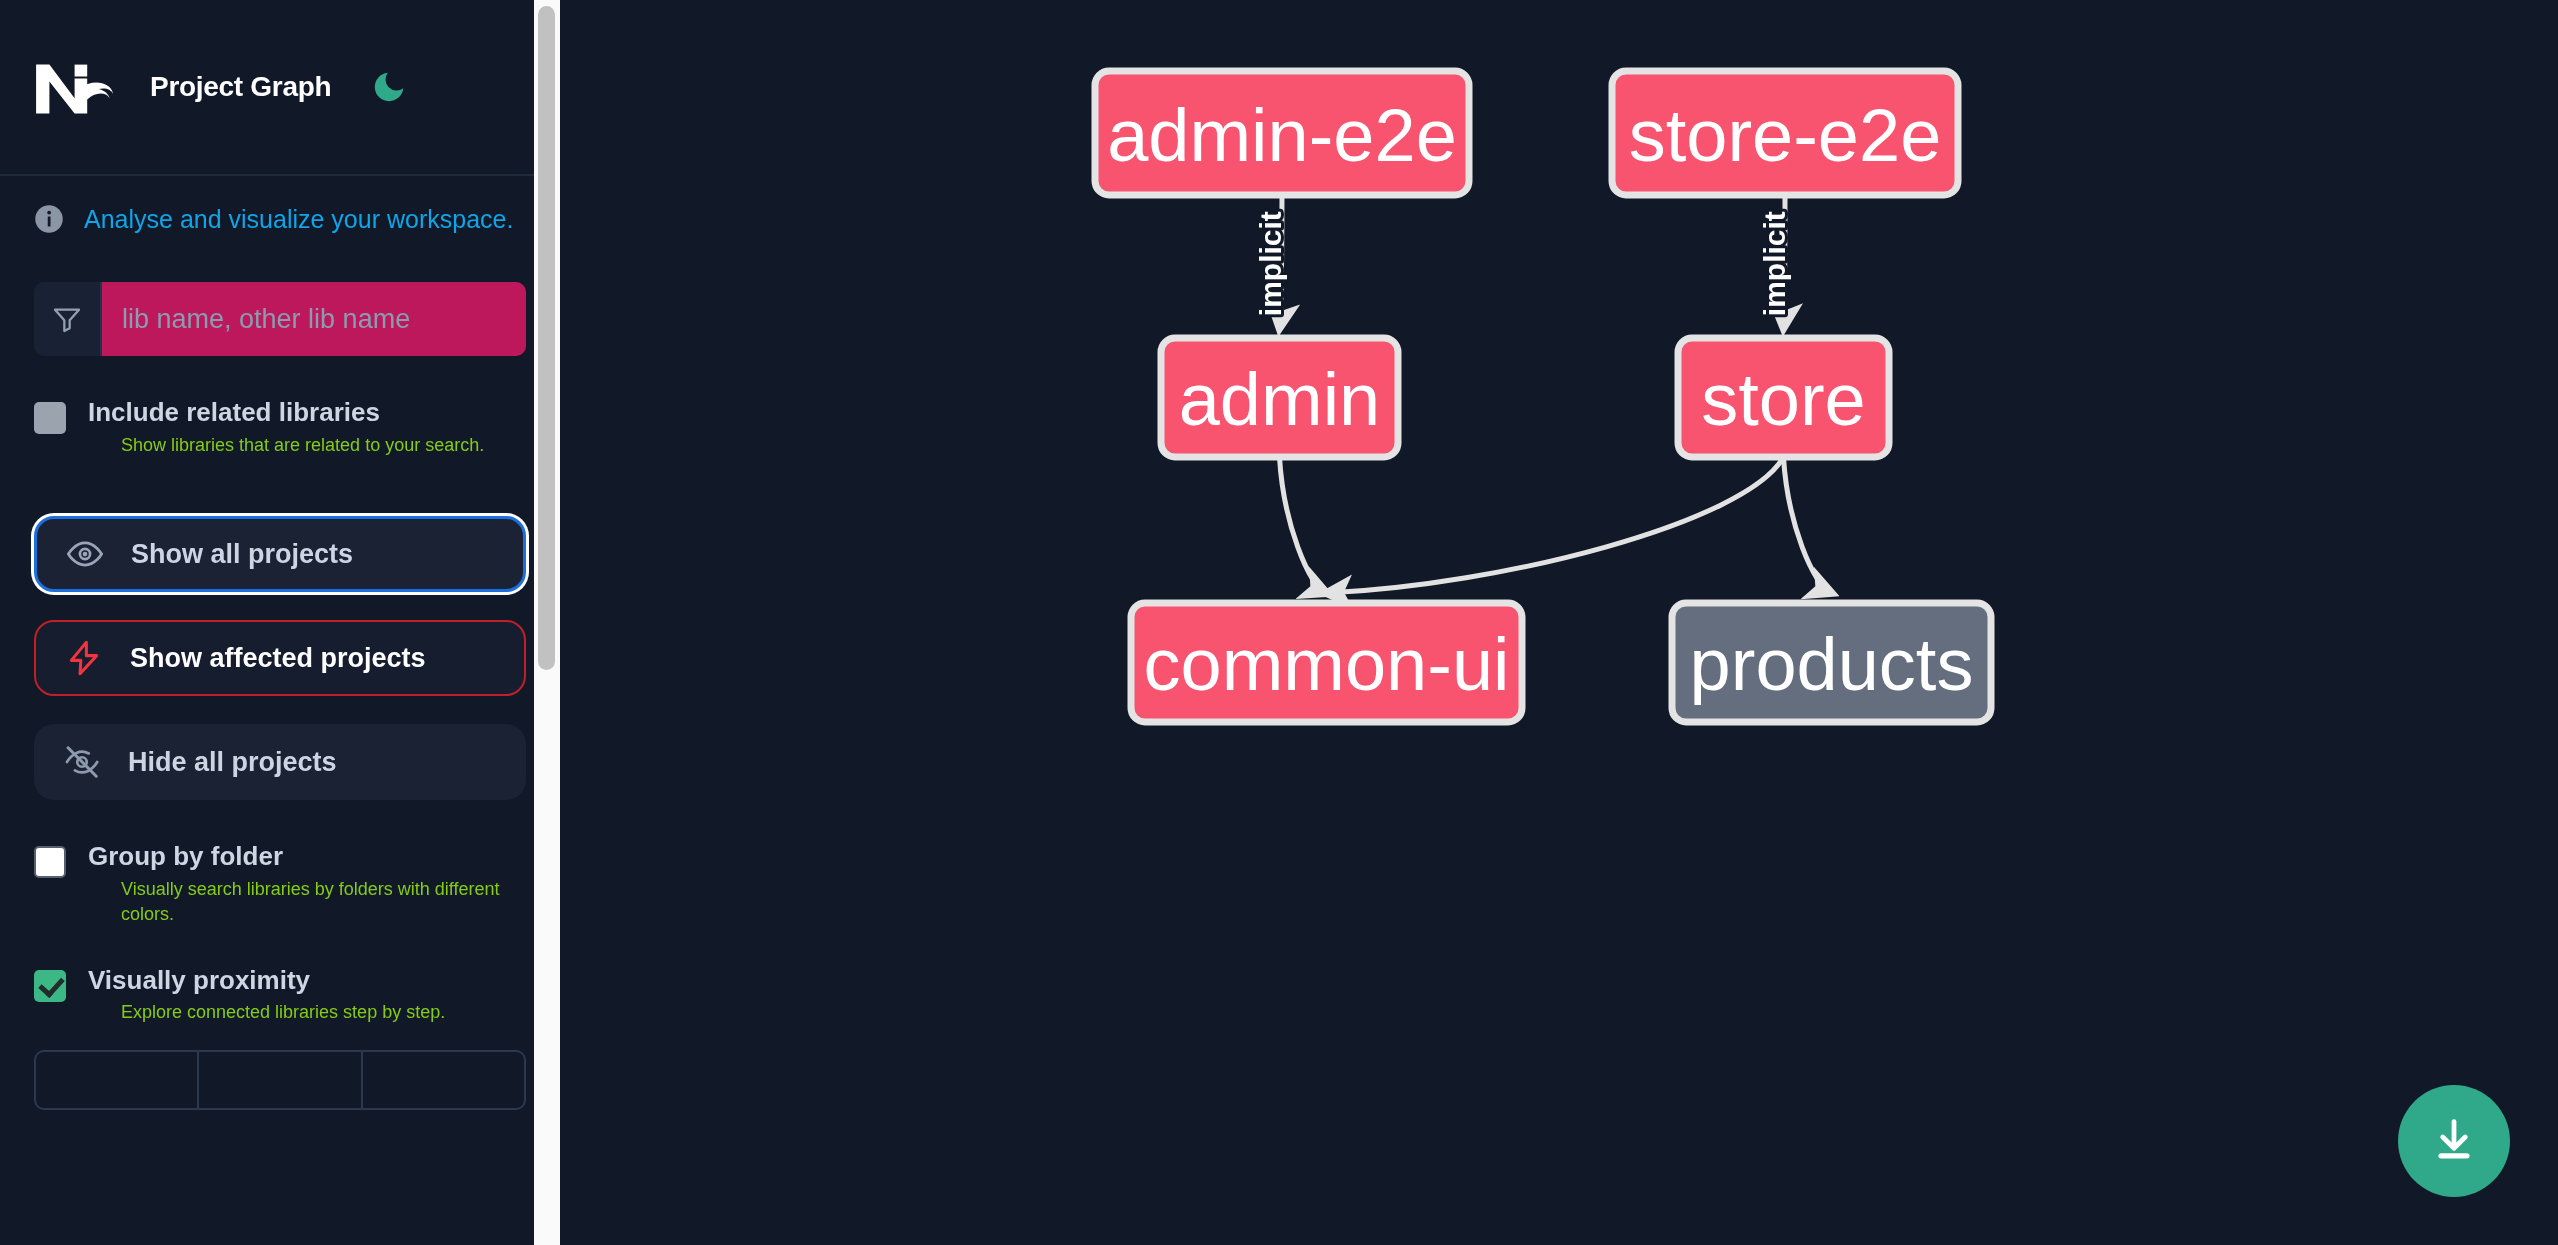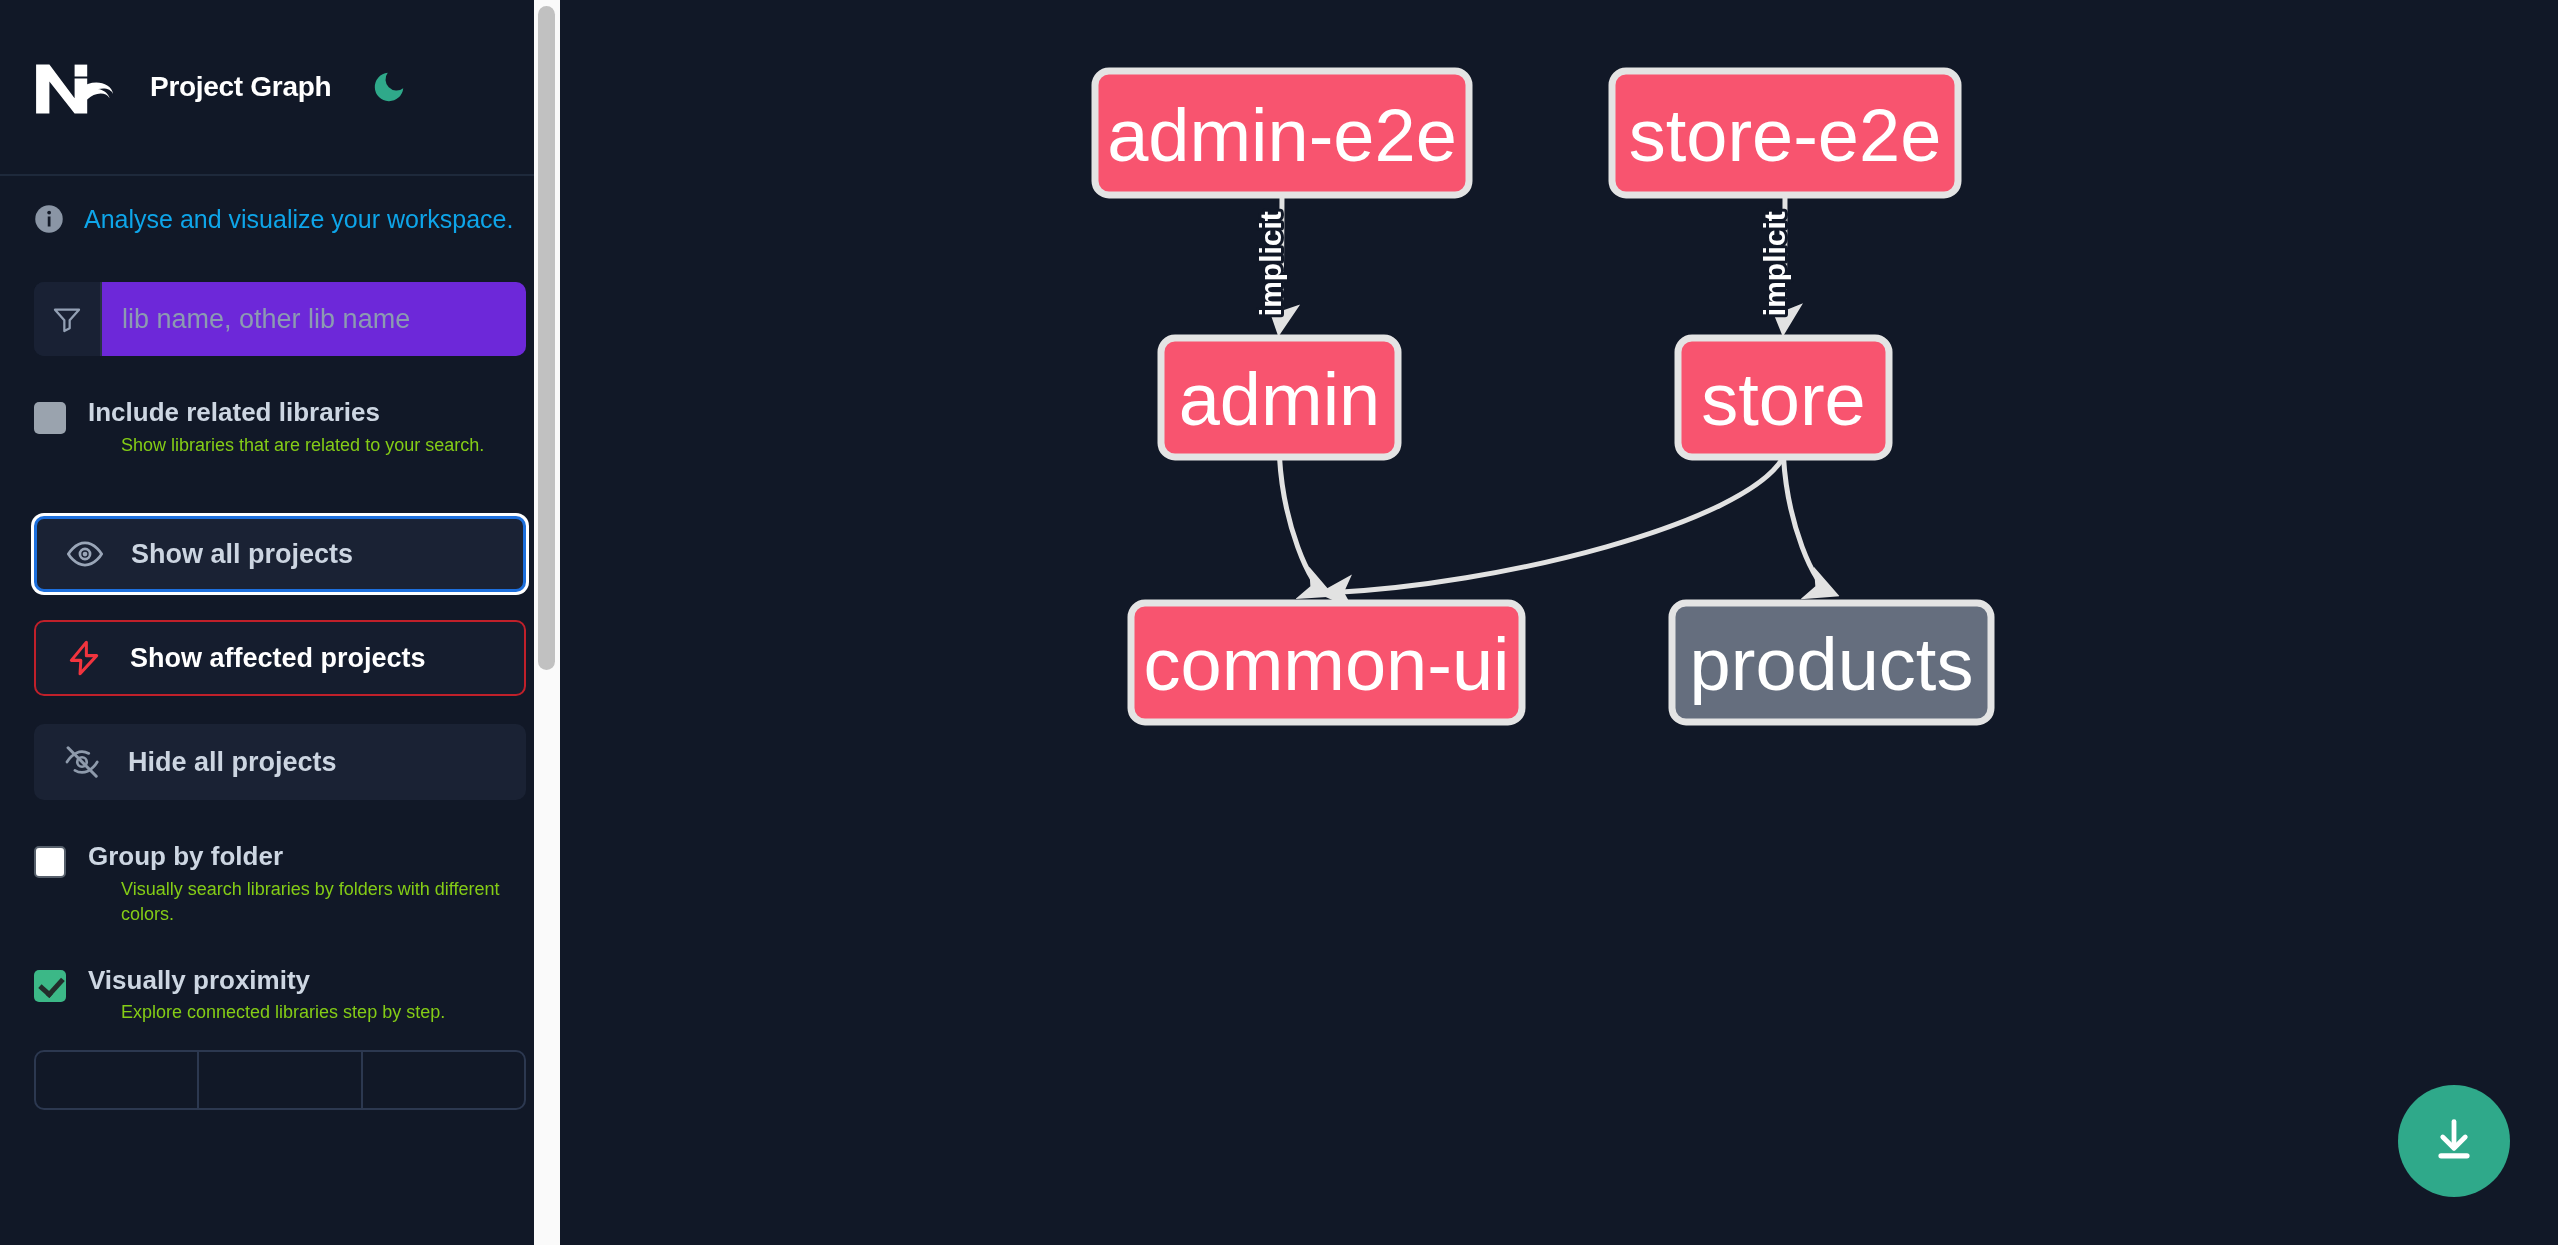--- a/index.html
+++ b/index.html
@@ -59,21 +59,21 @@
   }
   .filter-icon-box {
     width: 68px;
     display: flex; align-items: center; justify-content: center;
     background: #192134;
     border-right: 2px solid #273246;
   }
   .filter-input {
     flex: 1;
     border: none; outline: none;
-    background: #6d28d9;
+    background: #be185d;
     color: #cbd5e1;
     font-family: "Liberation Sans", sans-serif;
     font-size: 27px;
     padding: 8px 20px;
   }
   .filter-input::placeholder { color: #8c9bb1; }
 
   .check-row {
     display: flex;
     padding: 0 34px;
@@ -103,21 +103,21 @@
   .check-texts { flex: 1; }
   .chk-label { color: #cdd6e2; font-size: 26px; font-weight: 700; line-height: 1.25; }
   .chk-desc  { color: #84cc16; font-size: 18px; line-height: 1.42; margin-top: 4px; margin-left: 33px; }
 
   .sb-buttons { padding: 0 34px; margin-top: 58px; }
   .btn {
     height: 76px;
     display: flex; align-items: center;
     gap: 26px;
     padding: 0 28px;
-    border-radius: 10px;
+    border-radius: 20px;
     background: #1a2234;
     margin-bottom: 28px;
     cursor: pointer;
     border: 2px solid #2b3purple;
   }
   .btn-show-all {
     background: #1a2234;
     border: 3px solid #1d6fdc;
     box-shadow: 0 0 0 3px #ffffff;
   }

